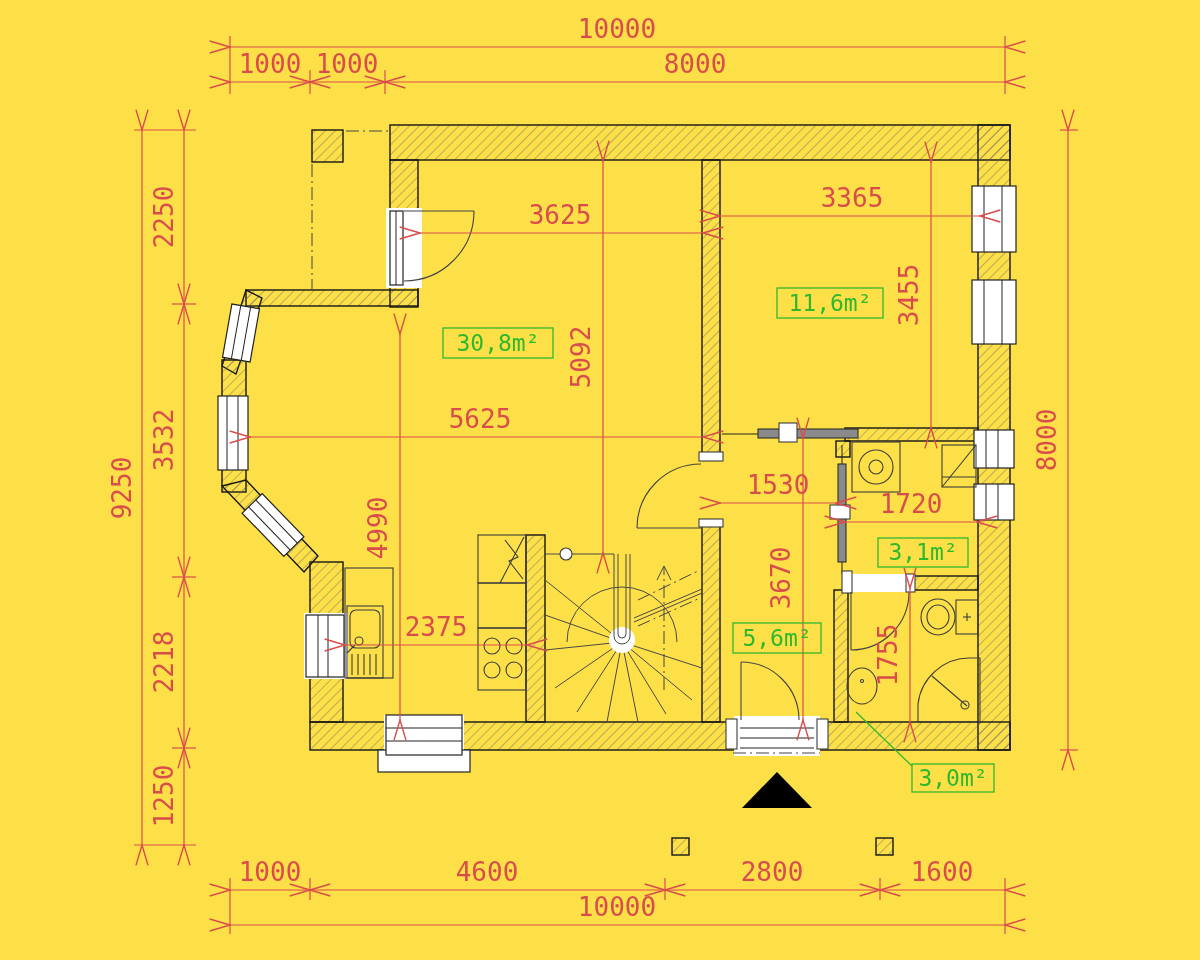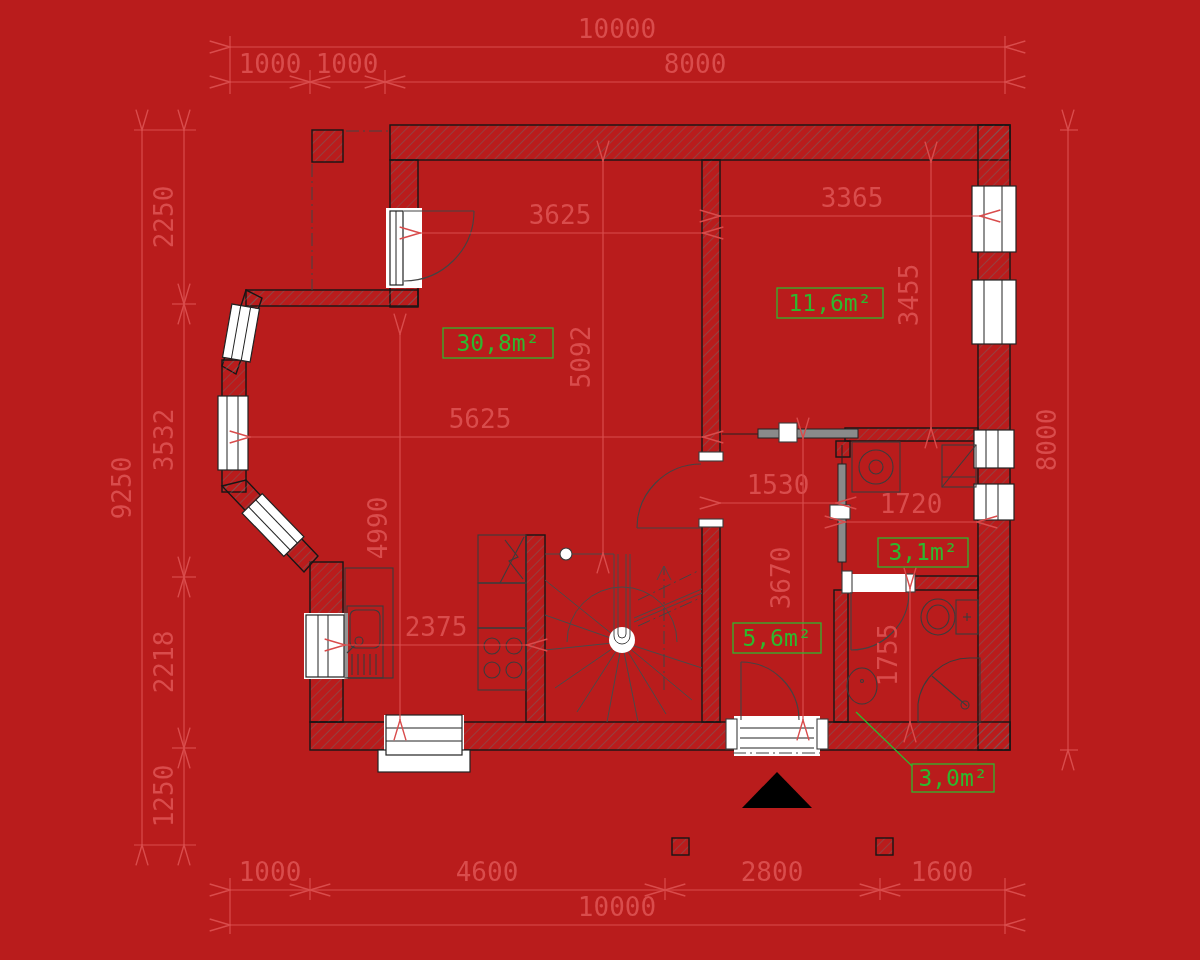--- a/index.html
+++ b/index.html
@@ -1,16 +1,16 @@
 <!DOCTYPE html>
 <html><head>
 <meta charset="utf-8">
 <style>
   html,body{margin:0;padding:0;background:#fff;}
-  .stage{position:relative;width:1200px;height:960px;background:#b91c1c;overflow:hidden;}
+  .stage{position:relative;width:1200px;height:960px;background:#fde047;overflow:hidden;}
   svg{position:absolute;left:0;top:0;}
   .wall{fill:url(#h);stroke:#161616;stroke-width:1.4;}
   .win{fill:#ffffff;stroke:#222;stroke-width:1.2;}
   .wl{stroke:#222;stroke-width:1;fill:none;}
   .fx{fill:none;stroke:#3c3c3c;stroke-width:1.1;}
   .fxw{fill:#fff;stroke:#3c3c3c;stroke-width:1.1;}
   .lf{fill:#8a8a8a;stroke:#222;stroke-width:1;}
   .dim{stroke:#d94c4c;stroke-width:1.2;fill:none;}
   .dt{fill:#d94c4c;font-family:"DejaVu Sans Mono",monospace;font-size:26px;text-anchor:middle;}
   .gt{fill:#2eb82e;font-family:"DejaVu Sans Mono",monospace;font-size:23px;text-anchor:middle;}

